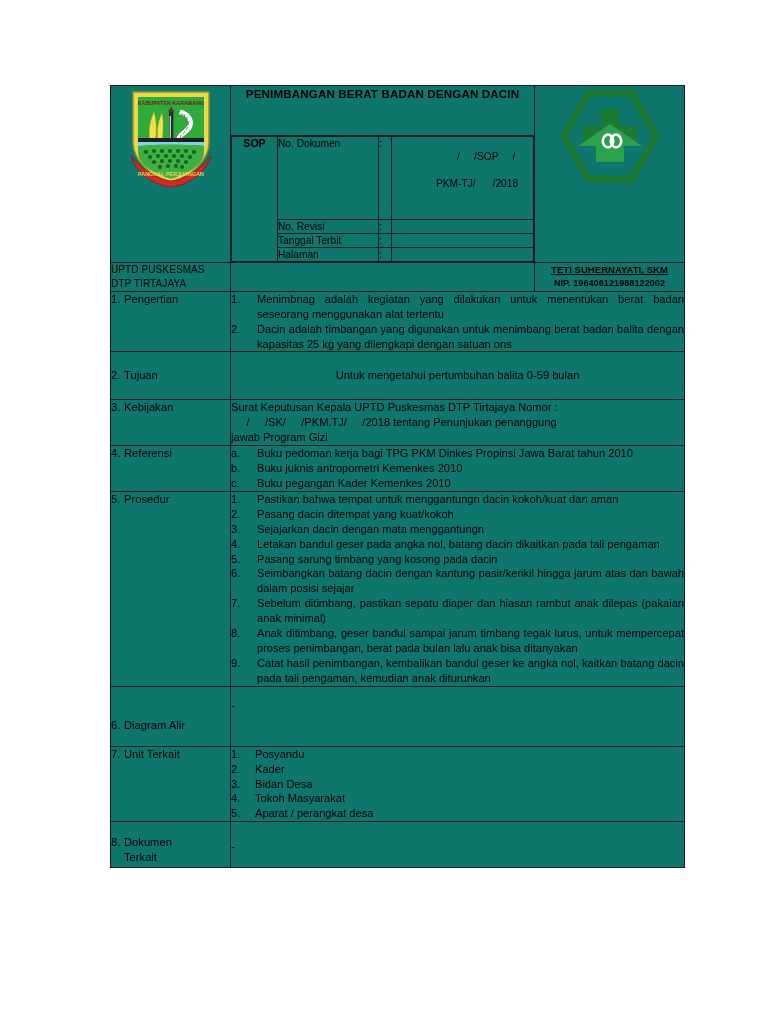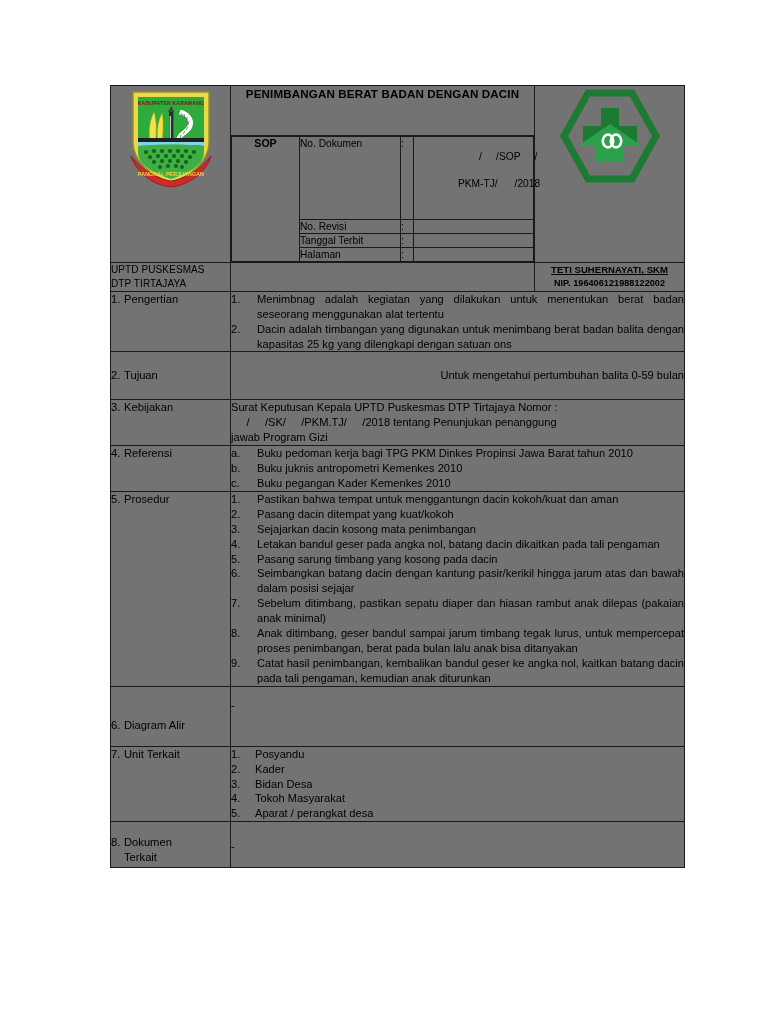--- a/index.html
+++ b/index.html
@@ -15,21 +15,21 @@
     background: #ffffff;
     overflow: hidden;
   }
   .doc {
     position: absolute;
     left: 110px; top: 85px;
     width: 574px;
     border: 1.6px solid #1a1a1a;
     border-collapse: collapse;
     table-layout: fixed;
-    background: #737373;
+    background: #0f766e;
   }
   .doc td {
     border: 1.1px solid #1a1a1a;
     vertical-align: top;
     padding: 0;
     color: #000;
   }
 
   
   .logo-cell-left, .logo-cell-right {
@@ -56,21 +56,21 @@
   .meta-table {
     width: 100%;
     border-collapse: collapse;
     table-layout: fixed;
   }
   .meta-table td {
     border: 1.1px solid #1a1a1a;
     padding: 0;
   }
   .sop-cell {
-    width: 68px;
+    width: 46px;
     text-align: center;
     vertical-align: middle;
     font-size: 10.6px;
     font-weight: bold;
     border-left: none;
   }
   .meta-label {
     width: 101px;
     font-size: 10.2px;
     padding: 2px 0 2px 6px;
@@ -156,21 +156,21 @@
     padding-left: 26px;
     margin: 0 0 0 0;
     text-align: justify;
   }
   ol.numlist > li > .mk, ol.altlist > li > .mk {
     position: absolute; left: 0; top: 0;
     width: 22px;
     text-align: left;
   }
   ol.numlist.tight > li { padding-left: 24px; }
-  .nojust { text-align: right; }
+  .nojust { text-align: center; }
 
   .dash { font-size: 11.1px; line-height: 1.3; }
 </style>
 </head>
 <body>
 
 <div class="page">
   <table class="doc">
     <colgroup>
       <col style="width:120px">
@@ -386,21 +386,21 @@
             <li>
               <span class="mk">1.</span>
               <span>Pastikan bahwa tempat untuk menggantungn dacin kokoh/kuat dan aman</span>
             </li>
             <li class="nojust">
               <span class="mk">2.</span>
               <span>Pasang dacin ditempat yang kuat/kokoh</span>
             </li>
             <li class="nojust">
               <span class="mk">3.</span>
-              <span>Sejajarkan dacin kosong mata penimbangan</span>
+              <span>Sejajarkan dacin dengan mata menggantungn</span>
             </li>
             <li>
               <span class="mk">4.</span>
               <span>Letakan bandul geser pada angka nol, batang dacin dikaitkan pada tali pengaman</span>
             </li>
             <li class="nojust">
               <span class="mk">5.</span>
               <span>Pasang sarung timbang yang kosong pada dacin</span>
             </li>
             <li>

